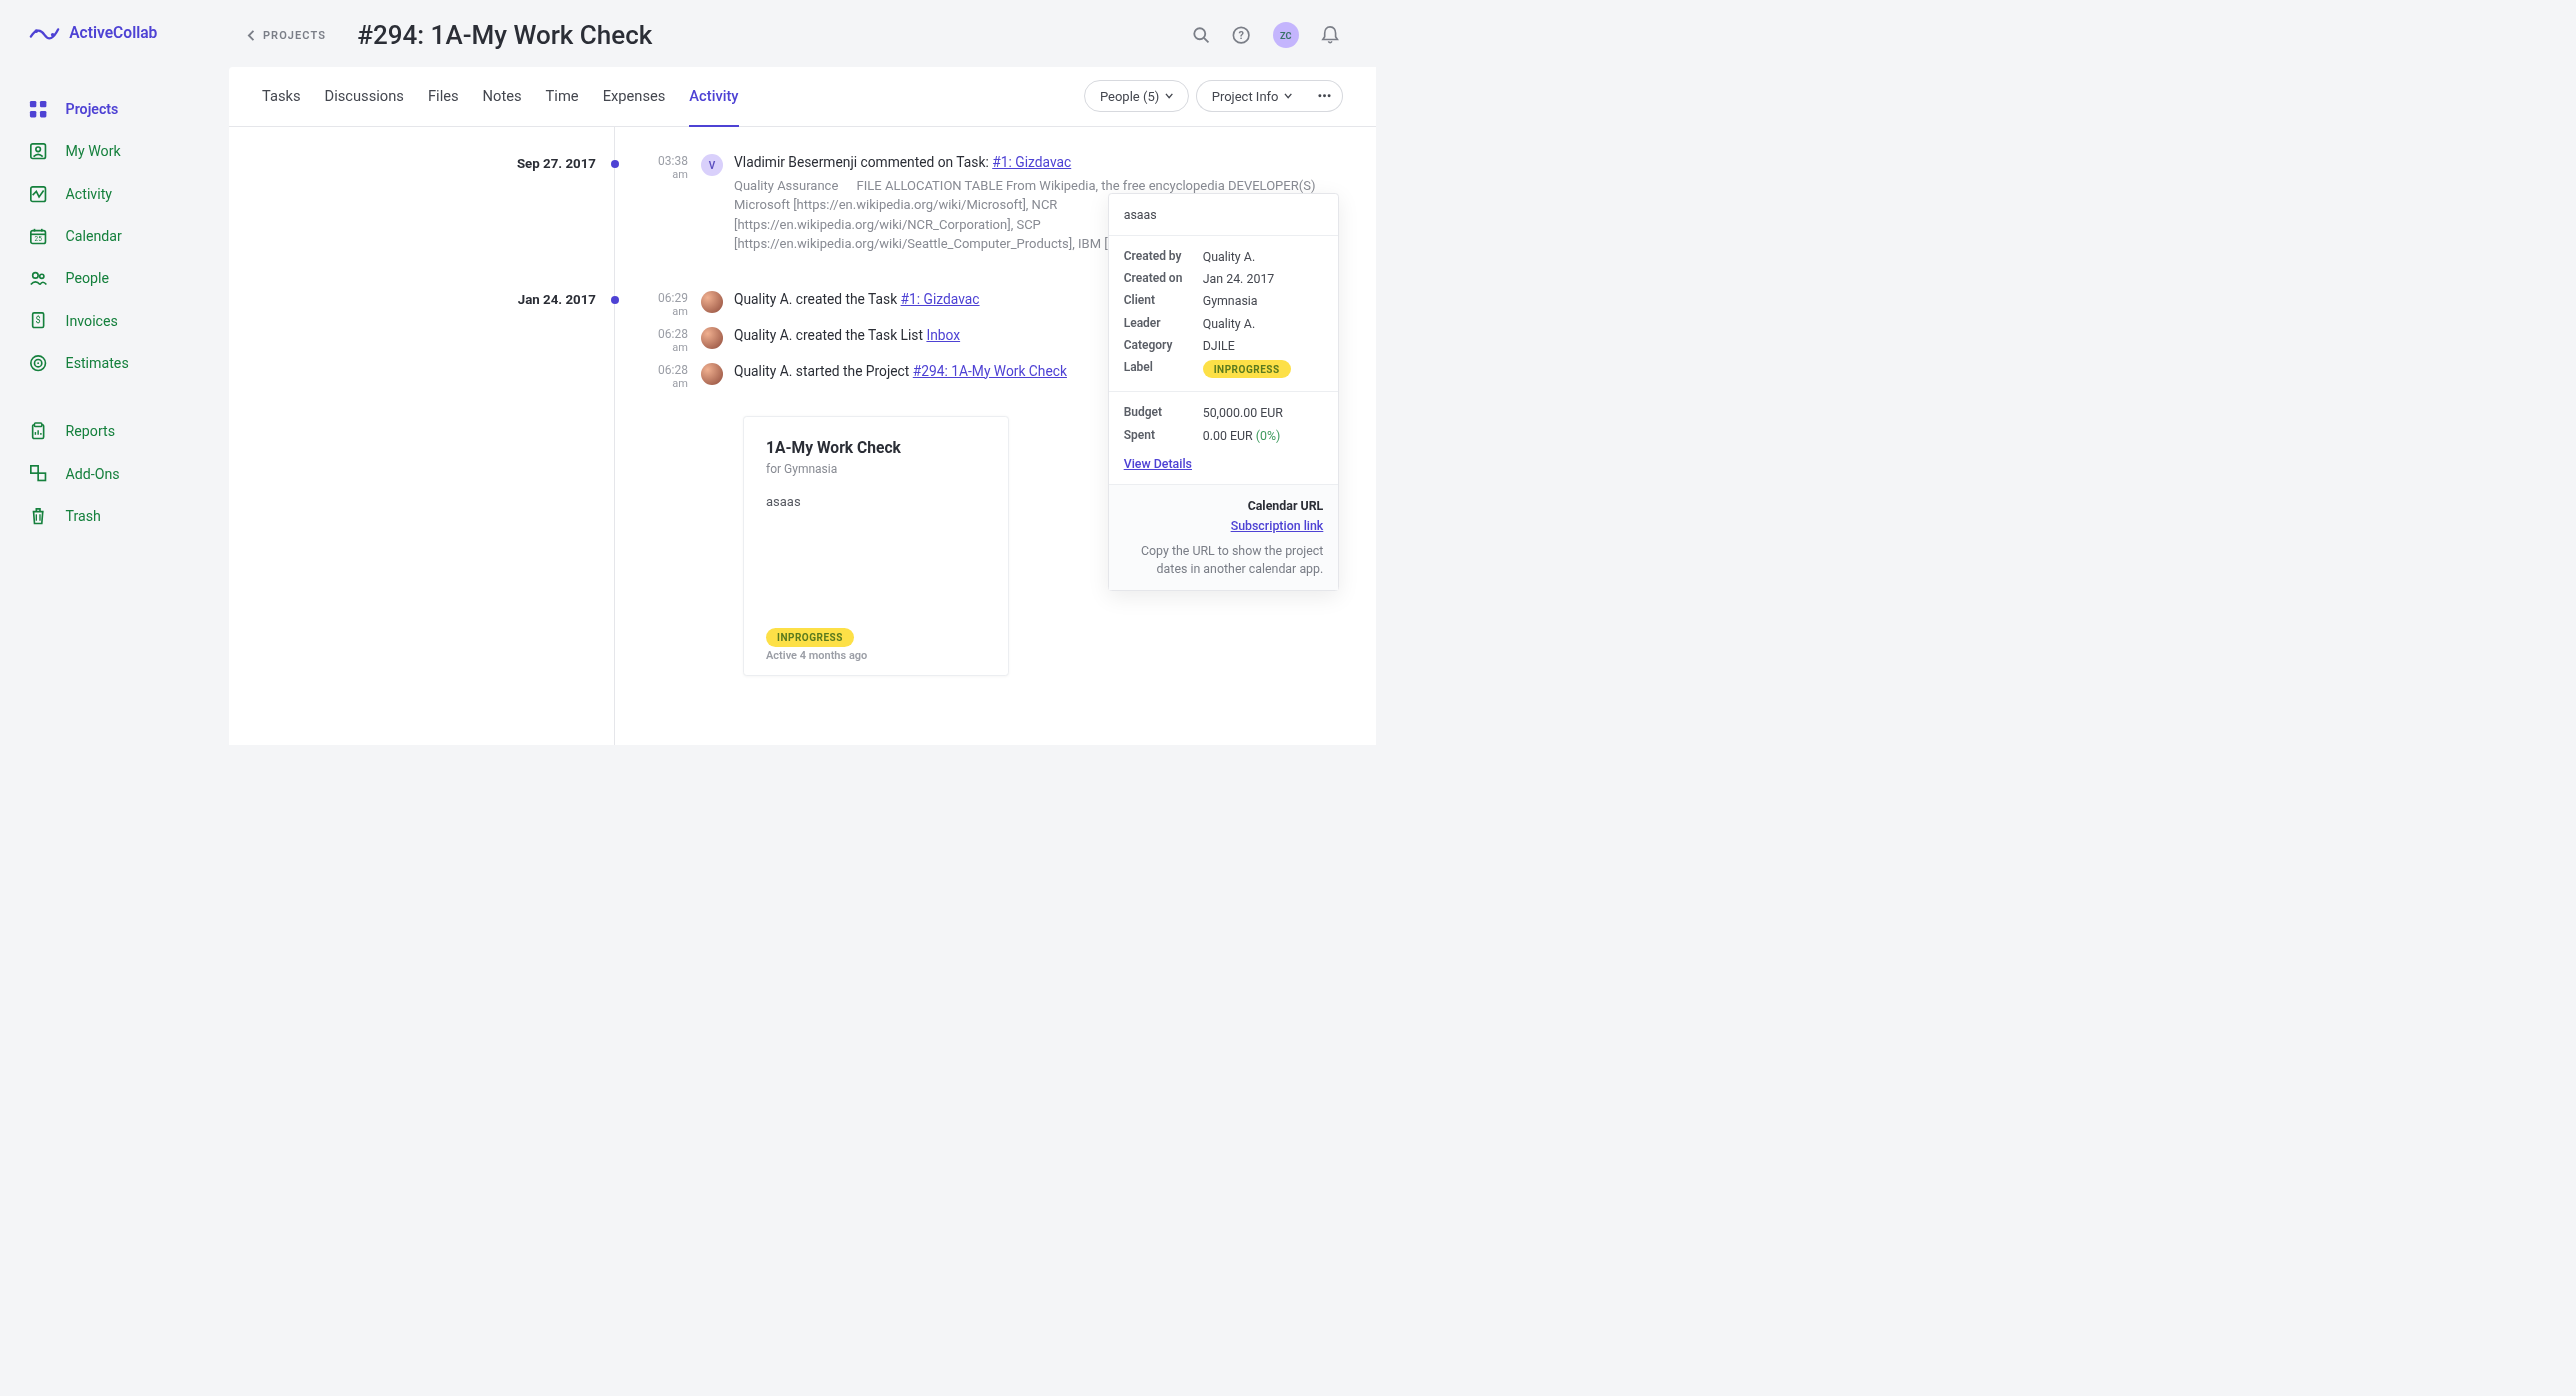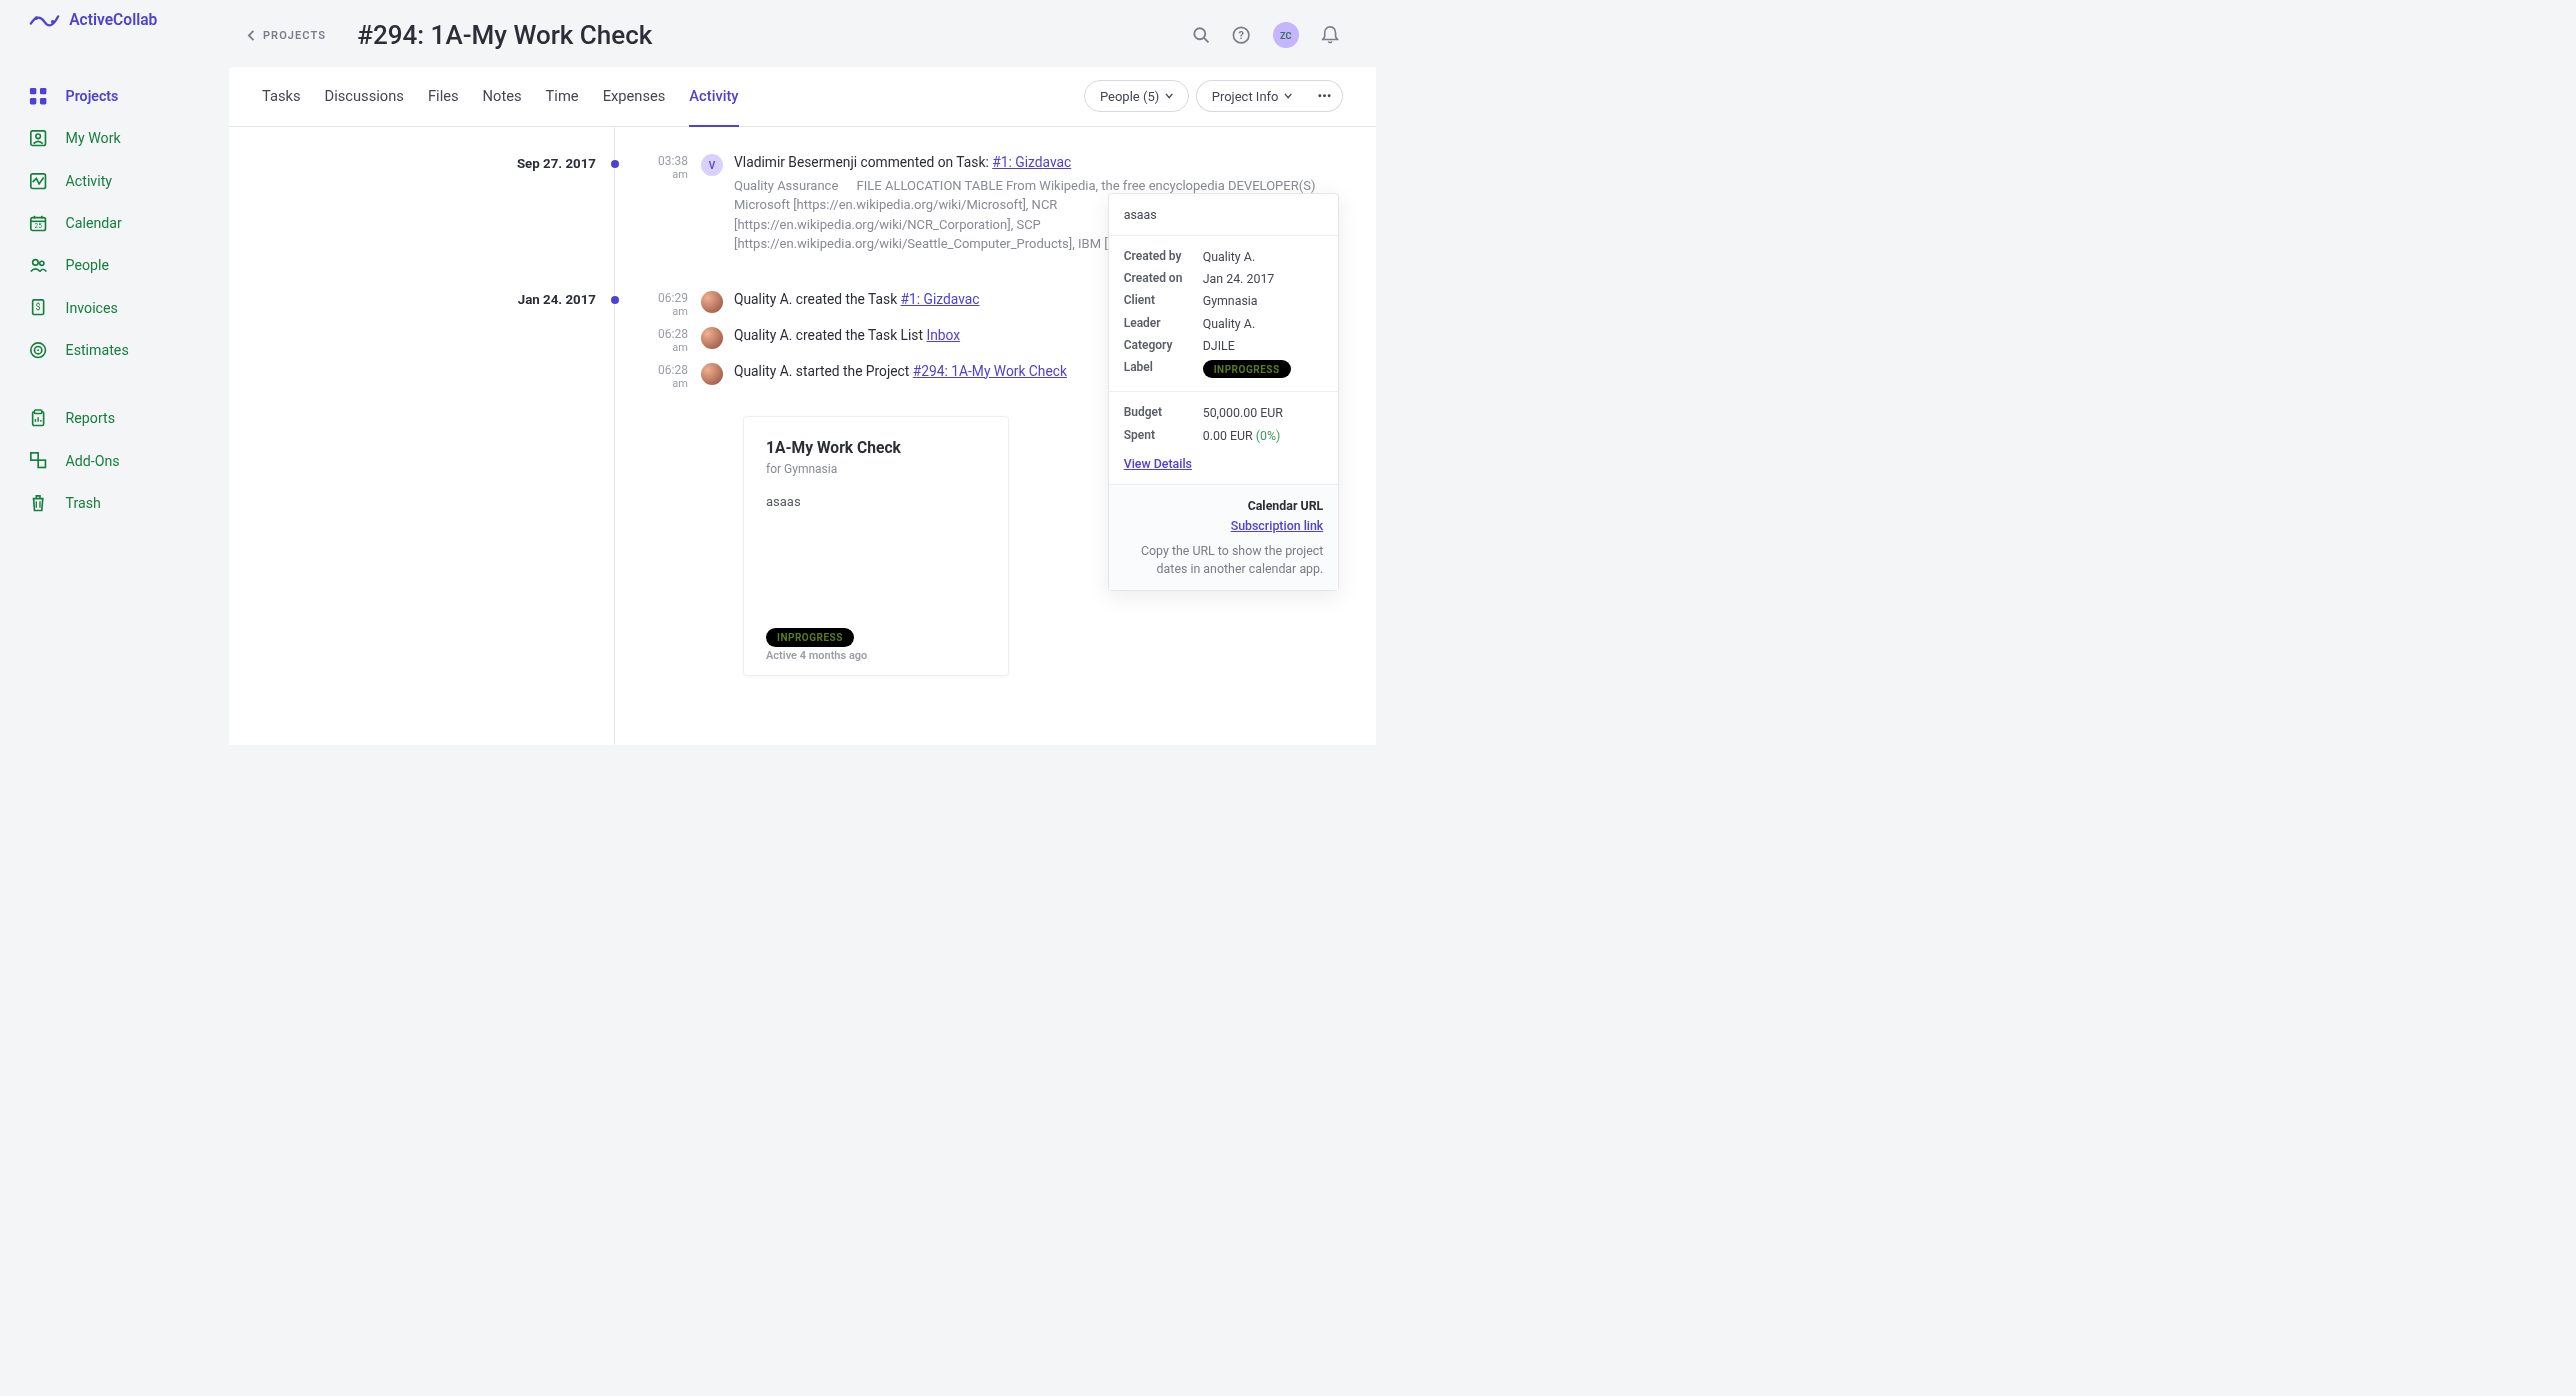--- a/index.html
+++ b/index.html
@@ -8,21 +8,21 @@
   background: #f4f5f7;
   color: #333;
   font-size: 13px;
   width: 1376px;
   height: 745px;
   overflow: hidden;
 }
 .app { display: flex; height: 100%; }
 .sidebar {
   width: 229px;
-  padding: 9px 0 0 29px;
+  padding: 22px 0 0 29px;
   flex-shrink: 0;
 }
 .logo {
   display: flex;
   align-items: center;
   gap: 9.2px;
   margin-bottom: 44px;
   color: #4e42d4;
   font-weight: 600;
   font-size: 15.6px;
@@ -211,21 +211,21 @@
   border-radius: 3.7px;
   padding: 22px 22px 13px;
   box-shadow: 0 0.9px 2.8px rgba(0,0,0,0.04);
   background: #fff;
 }
 .project-card h3 { font-size: 15.6px; font-weight: 700; color: #2b2e36; }
 .project-card .sub { color: #888b93; font-size: 12px; margin-top: 5.5px; }
 .project-card .desc { color: #555860; font-size: 13px; margin-top: 18.3px; }
 .label-chip {
   display: inline-block;
-  background: #000000;
+  background: #fde047;
   color: #5a7a1e;
   font-size: 10px;
   font-weight: 700;
   letter-spacing: 0.5px;
   padding: 3.7px 11px;
   border-radius: 10px;
 }
 .project-card .label-chip { margin-top: 119px; }
 .project-card .active-time { color: #9b9ea6; font-size: 11px; font-weight: 600; margin-top: 1.8px;}
 .info-panel {

